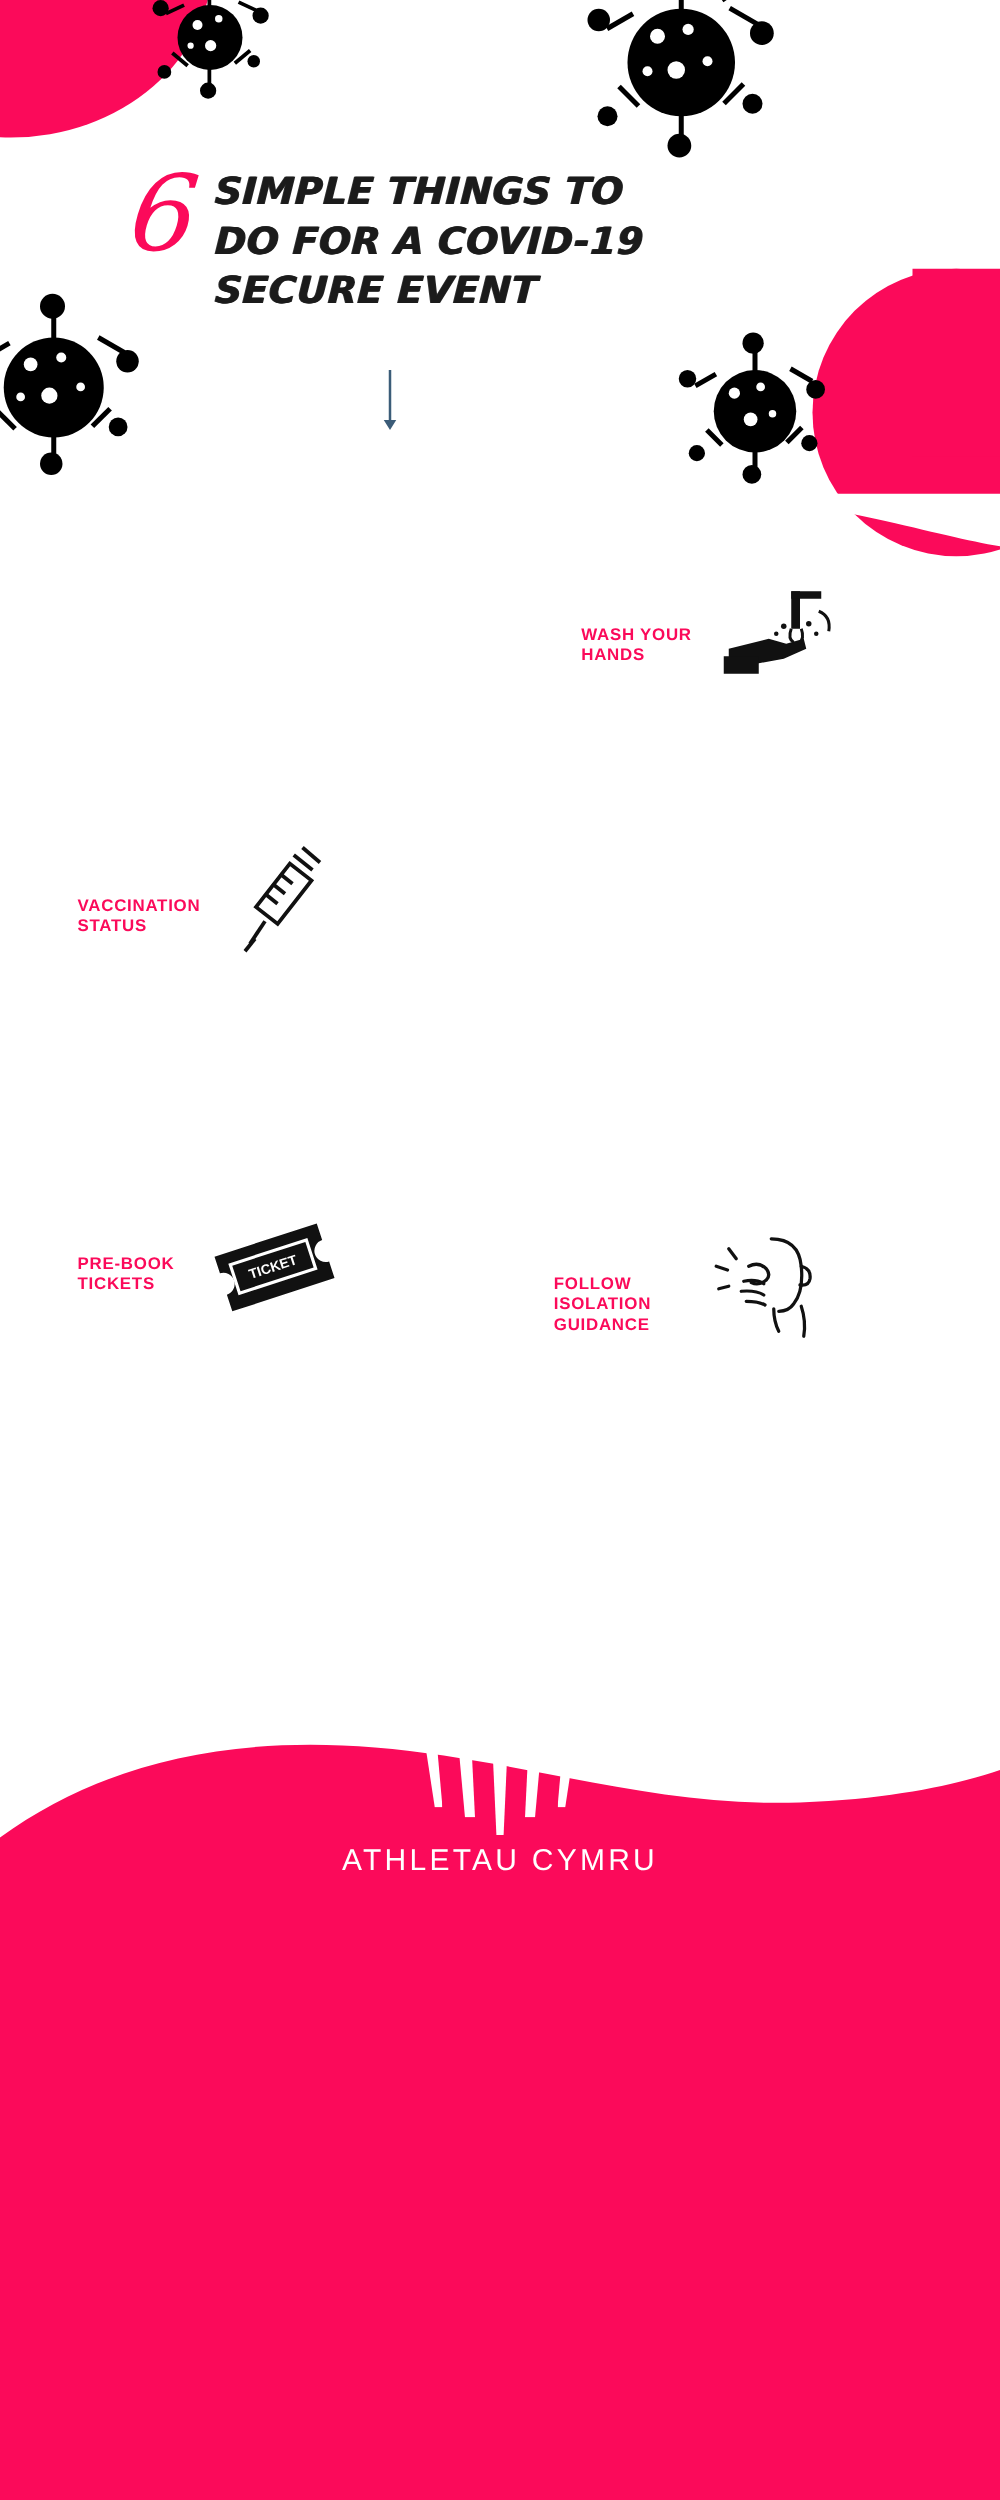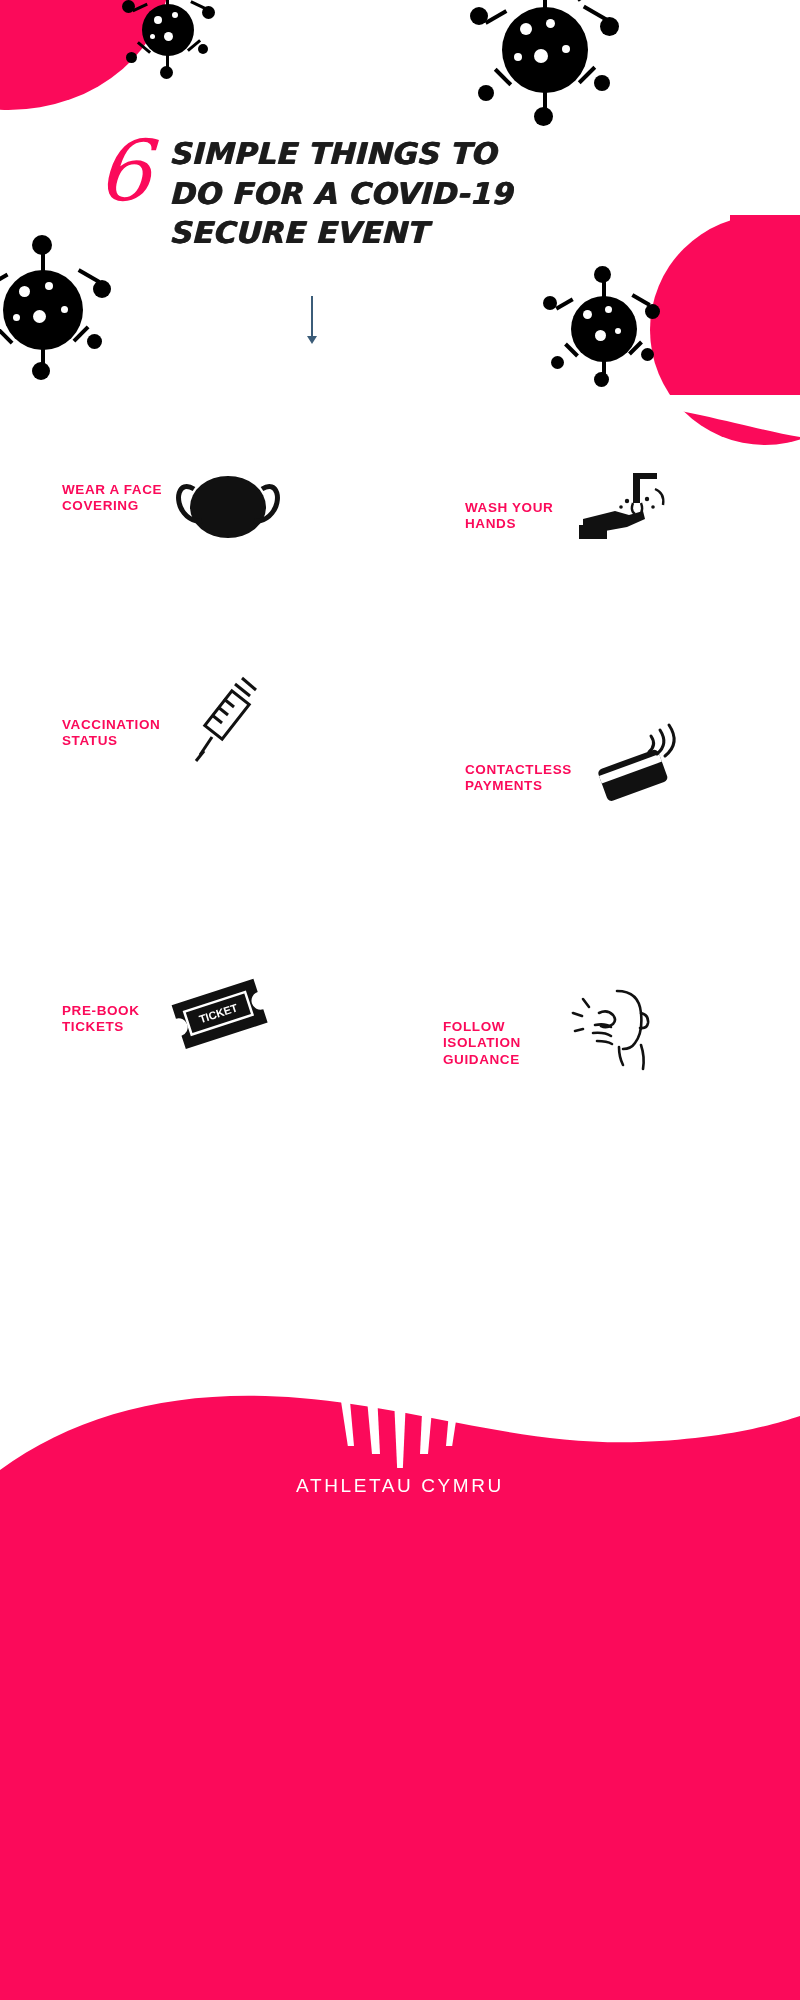--- a/index.html
+++ b/index.html
@@ -161,21 +161,21 @@
     color: #ffffff; font-size: 11px;
   }
   .brand-1 {
     margin-top: 22px;
     color: #ffffff; font-weight: 700;
     font-size: 24px; letter-spacing: 1.6px;
   }
   .brand-2 {
     margin-top: 7px;
     color: #ffffff; font-weight: 400;
-    font-size: 19px; letter-spacing: 2.6px;
+    font-size: 24px; letter-spacing: 2.6px;
   }
 </style>
 </head>
 <body>
 
 <div id="page">
 
   <div class="top-area">
     <div class="pink-blob-tl"></div>
     <div class="pink-blob-tr"></div>
@@ -282,31 +282,20 @@
       <path d="M0,40 C60,8 120,2 190,16 C260,30 300,56 360,58 C420,60 460,34 520,20 C580,6 640,8 700,22 C745,32 775,40 800,44 L800,0 L0,0 Z" fill="#ffffff"></path>
     </svg>
 
     <div class="grid">
       <div class="vdivider"></div>
       <div class="hdiv left" style="top:270px;"></div>
       <div class="hdiv left" style="top:570px;"></div>
       <div class="hdiv right" style="top:315px;"></div>
       <div class="hdiv right" style="top:570px;"></div>
 
-      <div class="cell" style="left:0; top:60px; width:399px; height:210px;">
-        <div class="cell-head" style="left:62px; top:27px; width:130px;">WEAR A FACE COVERING</div>
-        <div class="cell-icon" style="left:168px; top:0px; width:120px; height:90px;">
-          <svg viewBox="0 0 120 90" width="120" height="90">
-            <ellipse cx="60" cy="52" rx="38" ry="31" fill="#111"></ellipse>
-            <path d="M26,34 C10,24 6,46 16,58 C24,68 34,66 34,66" stroke="#111" stroke-width="5" fill="none"></path>
-            <path d="M94,34 C110,24 114,46 104,58 C96,68 86,66 86,66" stroke="#111" stroke-width="5" fill="none"></path>
-          </svg>
-        </div>
-        <div class="cell-body" style="left:24px; top:96px; width:350px;">Face coverings are compulsory at all times when using indoor spaces.</div>
-      </div>
 
       <div class="cell" style="left:0; top:272px; width:399px; height:298px;">
         <div class="cell-head" style="left:62px; top:50px; width:128px;">VACCINATION STATUS</div>
         <div class="cell-icon" style="left:186px; top:8px; width:90px; height:92px;">
           <svg viewBox="0 0 90 92" width="90" height="92">
             <g stroke="#111" stroke-width="3" fill="none">
               <rect x="30" y="18" width="22" height="44" transform="rotate(38 41 40)"></rect>
               <line x1="49" y1="9" x2="64" y2="21"></line>
               <line x1="56" y1="3" x2="70" y2="15"></line>
               <line x1="26" y1="62" x2="14" y2="80"></line>
@@ -333,37 +322,20 @@
             <circle cx="56" cy="34" r="2.2" fill="#111"></circle>
             <circle cx="76" cy="32" r="2.2" fill="#111"></circle>
             <circle cx="50" cy="40" r="1.8" fill="#111"></circle>
             <circle cx="82" cy="40" r="1.8" fill="#111"></circle>
             <path d="M84,22 q10,4 8,16" stroke="#111" stroke-width="2.4" fill="none"></path>
           </svg>
         </div>
         <div class="cell-body" style="left:24px; top:102px; width:350px;">Wash your hands thoroughly after touching surfaces and use hand sanitiser</div>
       </div>
 
-      <div class="cell" style="left:401px; top:317px; width:399px; height:253px;">
-        <div class="cell-head" style="left:64px; top:50px; width:130px;">CONTACTLESS PAYMENTS</div>
-        <div class="cell-icon" style="left:182px; top:8px; width:105px; height:82px;">
-          <svg viewBox="0 0 105 82" width="105" height="82">
-            <g transform="rotate(-20 50 50)">
-              <rect x="16" y="38" width="64" height="34" rx="5" fill="#111"></rect>
-              <rect x="16" y="44" width="64" height="8" fill="#fff"></rect>
-            </g>
-            <g stroke="#111" stroke-width="3" fill="none" stroke-linecap="round">
-              <path d="M66,32 q8,-7 2,-16"></path>
-              <path d="M74,34 q12,-10 3,-24"></path>
-              <path d="M82,36 q16,-13 4,-31"></path>
-            </g>
-          </svg>
-        </div>
-        <div class="cell-body" style="left:24px; top:104px; width:350px;">The University now operates a contactless-only payment policy for all food/drink outlets</div>
-      </div>
 
       <div class="cell" style="left:0; top:572px; width:399px; height:300px;">
         <div class="cell-head" style="left:62px; top:36px; width:128px;">PRE-BOOK TICKETS</div>
         <div class="cell-icon" style="left:160px; top:0px; width:118px; height:90px;">
           <svg viewBox="0 0 118 90" width="118" height="90">
             <g transform="rotate(-18 59 45)">
               <path d="M16,24 h86 v14 a9,9 0 0 0 0,18 v14 h-86 v-14 a9,9 0 0 0 0,-18 z" fill="#111"></path>
               <rect x="26" y="34" width="64" height="24" fill="none" stroke="#fff" stroke-width="2.5"></rect>
               <text x="58" y="50" font-family="Liberation Sans, sans-serif" font-size="11" font-weight="700" fill="#fff" text-anchor="middle">TICKET</text>
             </g>

